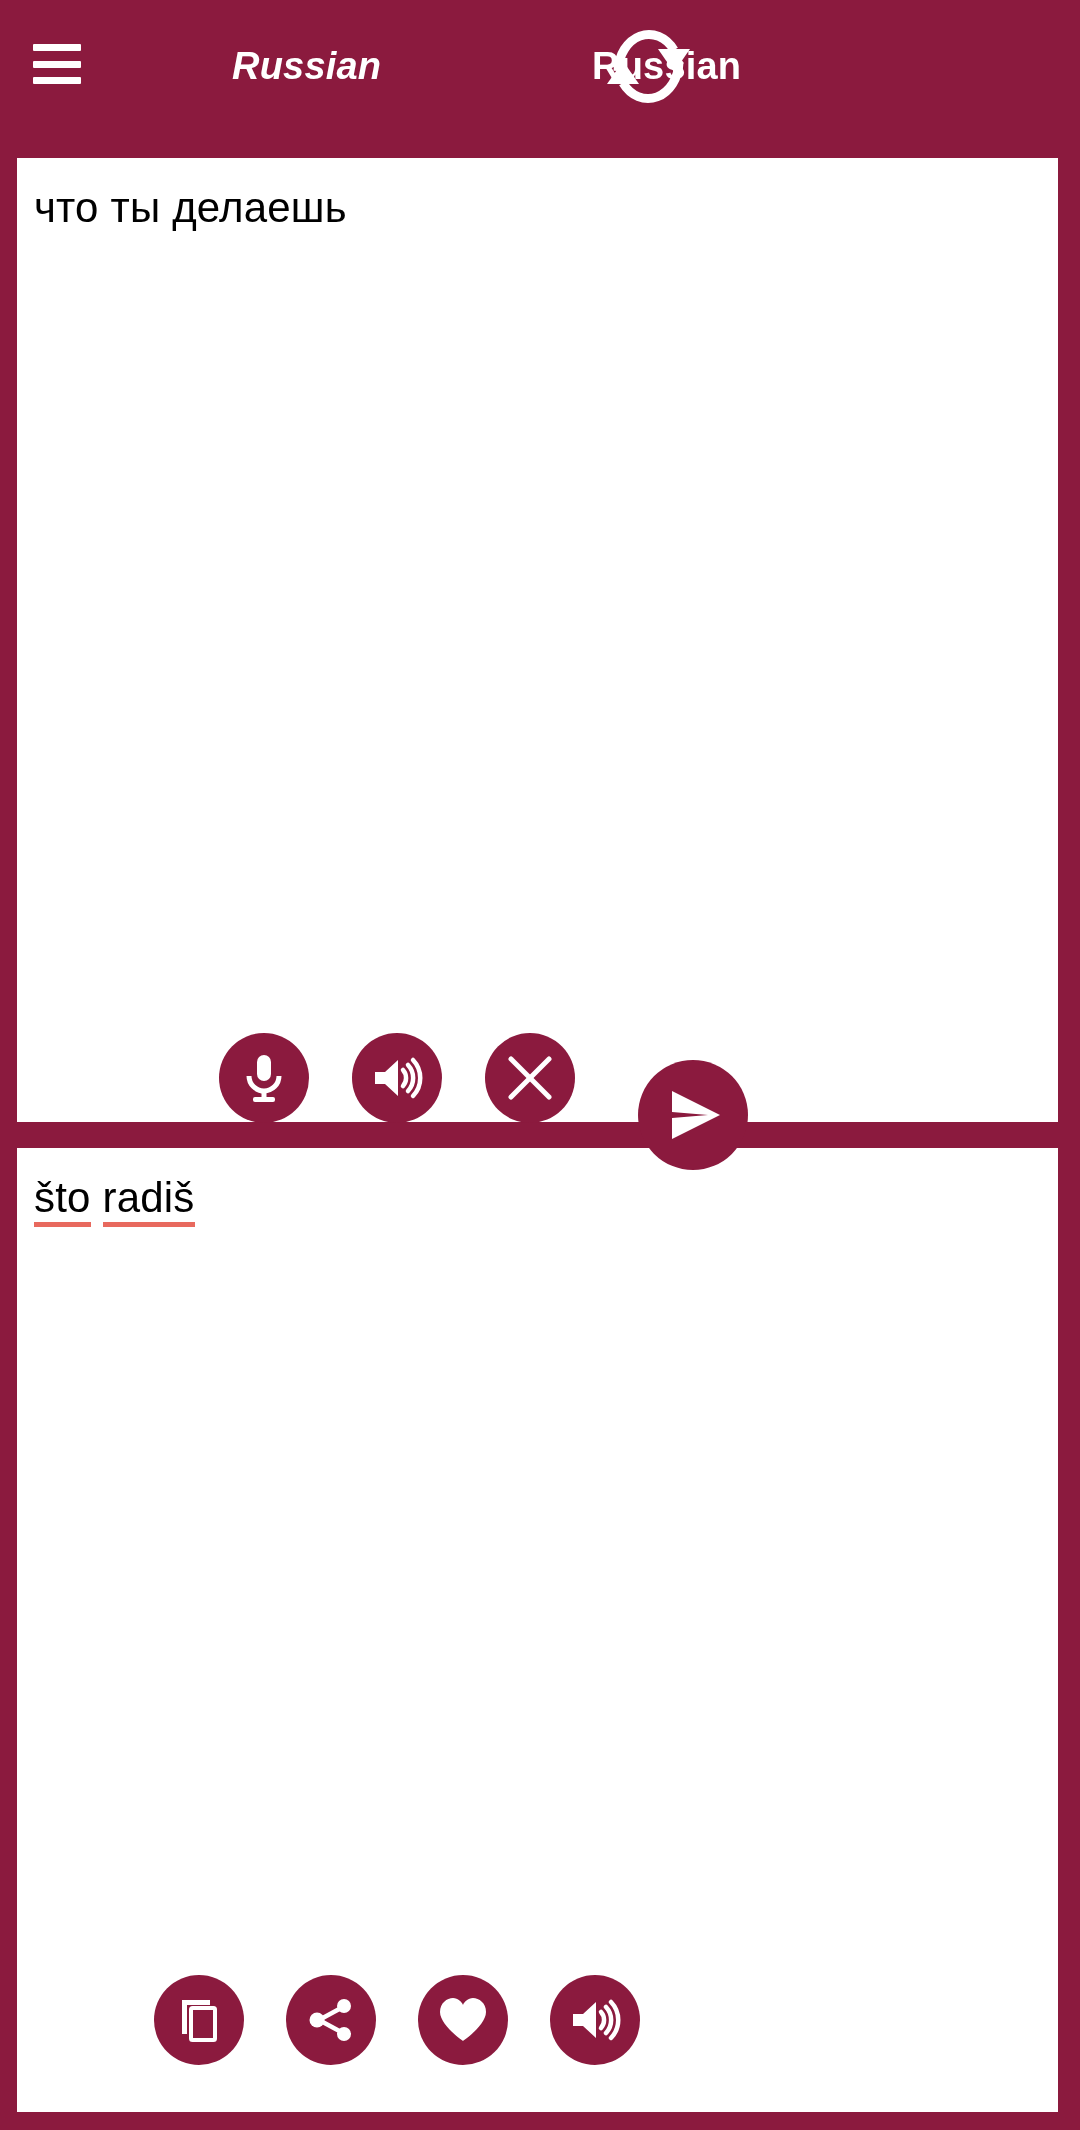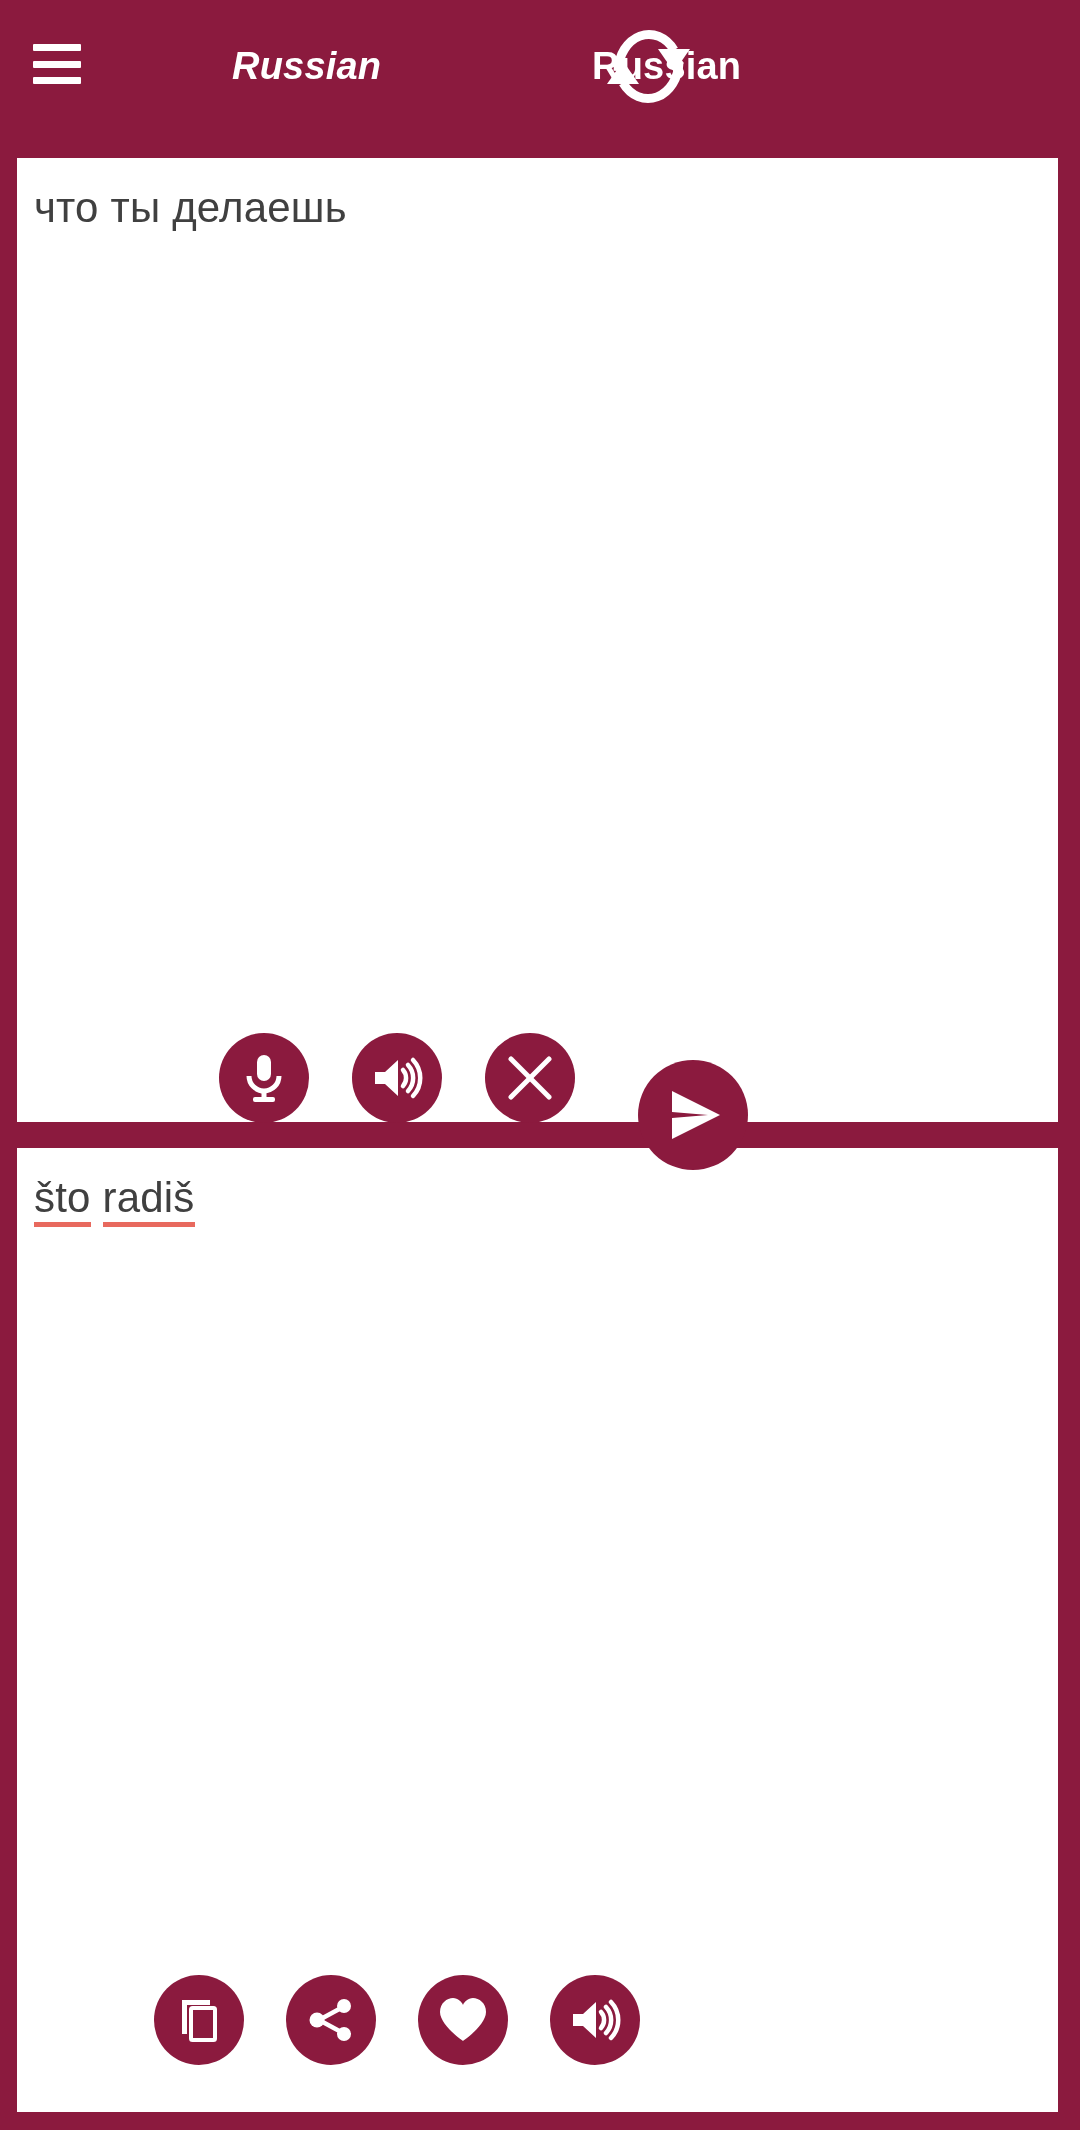--- a/index.html
+++ b/index.html
@@ -86,21 +86,21 @@
     height: 964px;
     padding-left: 7px;
   }
 
   .text-area {
     position: absolute;
     left: 17px;
     top: 24px;
     right: 20px;
     font-size: 42px;
-    color: #404040;
+    color: #000000;
     line-height: 1.25;
     letter-spacing: 0.2px;
     word-wrap: break-word;
     outline: none;
     cursor: text;
   }
   .text-target {
     text-decoration: none;
   }
   .spell {

